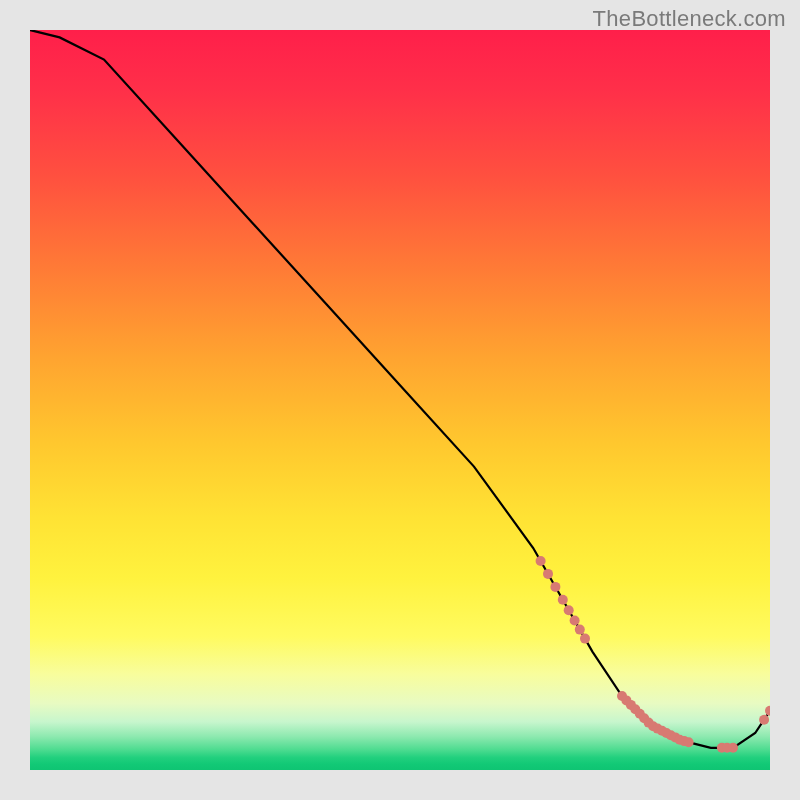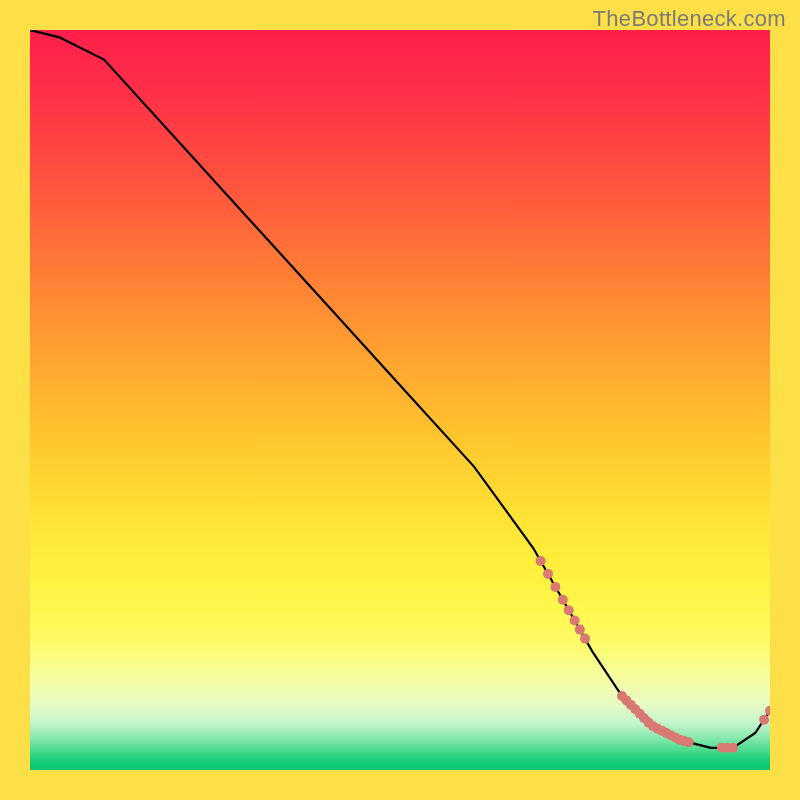--- a/index.html
+++ b/index.html
@@ -8,21 +8,21 @@
     width: 800px;
     height: 800px;
     background: #000;
     overflow: hidden;
     font-family: Arial, Helvetica, sans-serif;
   }
   .frame {
     position: relative;
     width: 800px;
     height: 800px;
-    background: #fde047;
+    background: #e5e5e5;
   }
   .watermark {
     position: absolute;
     top: 6px;
     right: 14px;
     color: #7a7a7a;
     font-size: 22px;
     font-weight: 400;
     letter-spacing: 0.3px;
     z-index: 10;

